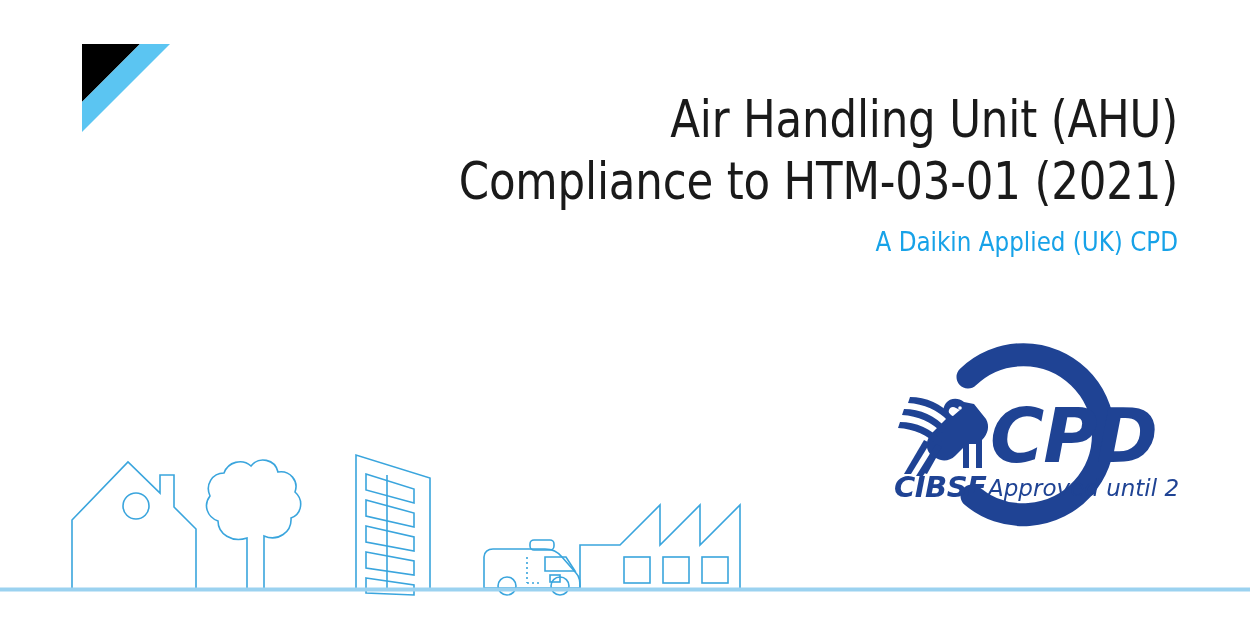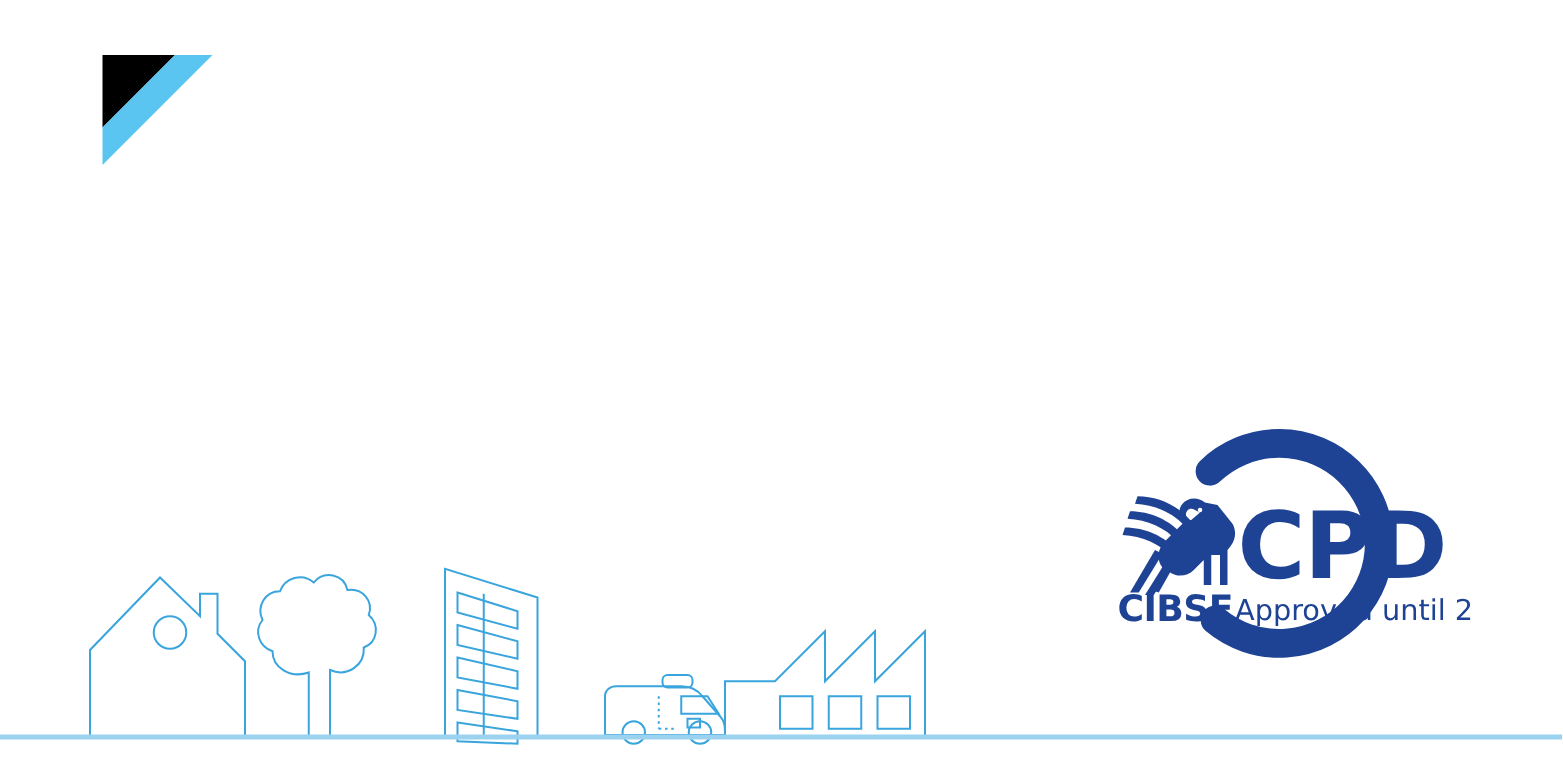--- a/index.html
+++ b/index.html
@@ -59,20 +59,21 @@
     transform-origin: right center;
   }
 
   
   #cpd-badge {
     position: absolute;
     left: 880px;
     top: 340px;
     width: 300px;
     height: 190px;
+    font-style: italic;
   }
 
   
   #skyline {
     position: absolute;
     left: 0;
     bottom: 0;
     width: 1250px;
     height: 190px;
   }
@@ -84,20 +85,25 @@
 
   <div id="brand-logo">
     <svg width="108" height="118" viewBox="0 0 108 118" xmlns="http://www.w3.org/2000/svg">
 
       <polygon points="20,18 78,18 20,76" fill="#000000"></polygon>
 
       <polygon points="78,18 108,18 20,106 20,76" fill="#5bc5f2"></polygon>
     </svg>
   </div>
 
+  <div id="title-block">
+    <div class="title-line">Air Handling Unit (AHU)</div>
+    <div class="title-line">Compliance to HTM-03-01 (2021)</div>
+    <div id="subtitle">A Daikin Applied (UK) CPD</div>
+  </div>
 
   <div id="cpd-badge">
     <svg width="300" height="190" viewBox="0 0 300 190" xmlns="http://www.w3.org/2000/svg">
 
       <g>
         <path d="M 88 37
                  A 80 80 0 1 1 92 156" fill="none" stroke="#1f4394" stroke-width="23" stroke-linecap="round"></path>
       </g>
 
       <g fill="#1f4394">

